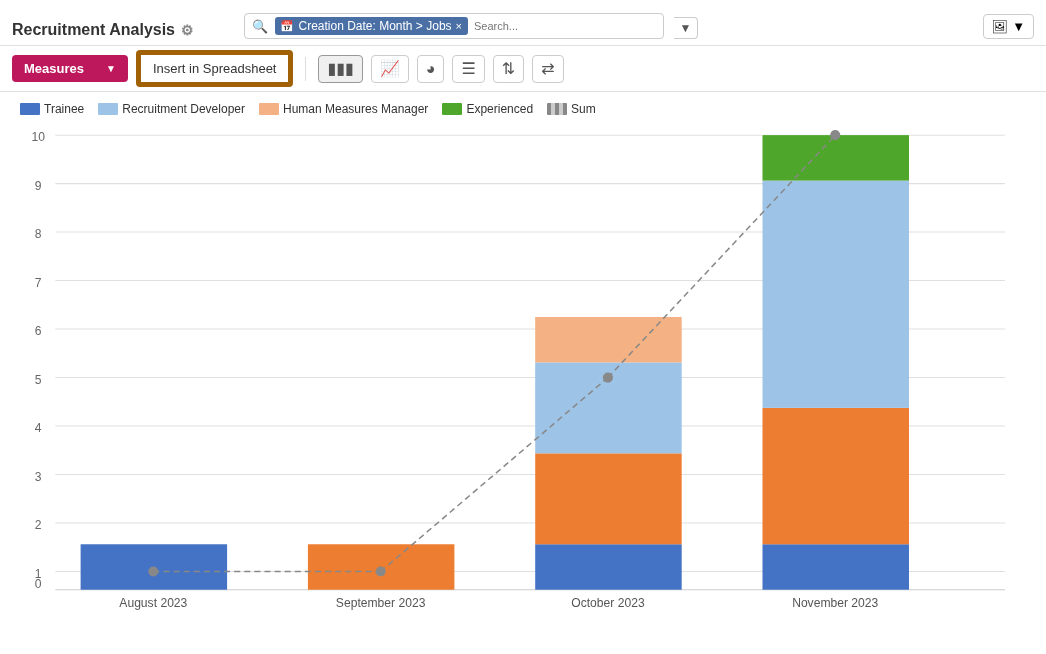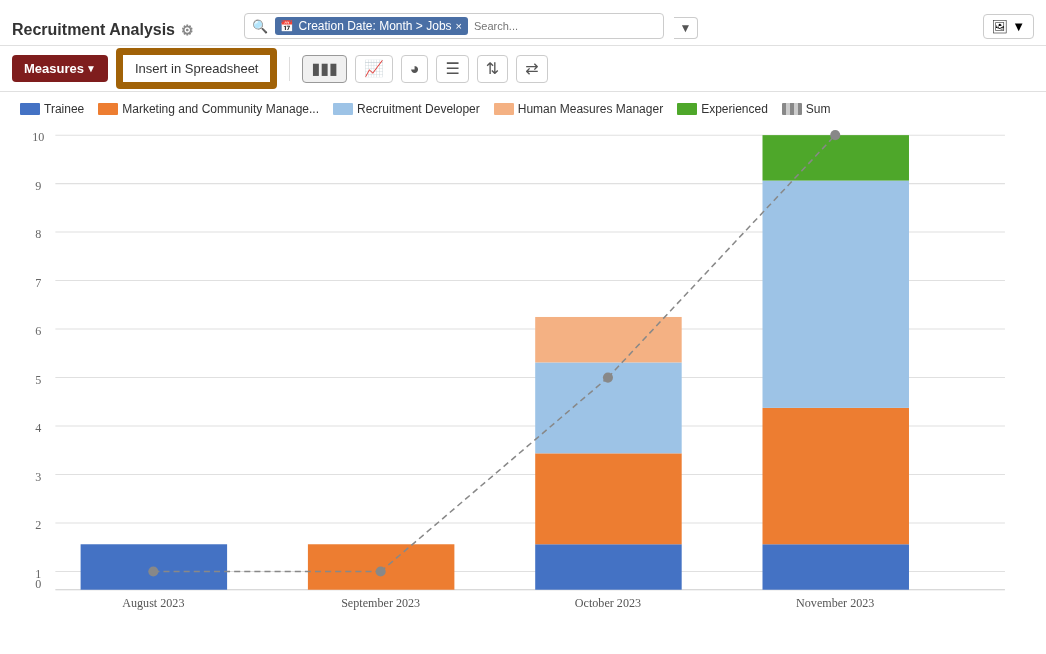--- a/index.html
+++ b/index.html
@@ -81,36 +81,36 @@
     
     .toolbar {
       display: flex;
       align-items: center;
       padding: 6px 12px;
       border-bottom: 1px solid #e0e0e0;
       height: 46px;
       gap: 8px;
     }
     .measures-btn {
-      background: #7f1d1d;
+      background: #be185d;
       color: white;
       border: none;
       border-radius: 4px;
       padding: 6px 12px;
       font-size: 13px;
       font-weight: 600;
       cursor: pointer;
       display: flex;
       align-items: center;
-      gap: 2px;
+      gap: 22px;
     }
     .measures-btn .arrow { font-size: 10px; }
     .insert-btn {
       background: #fff;
-      border: 7px solid #a16207;
+      border: 5px solid #a16207;
       border-radius: 4px;
       padding: 6px 12px;
       font-size: 13px;
       cursor: pointer;
       color: #333;
     }
     .toolbar-sep { width: 1px; height: 24px; background: #ddd; margin: 0 4px; }
     .chart-btn {
       background: #fff;
       border: 1px solid #ccc;
@@ -149,21 +149,20 @@
       width: 20px;
       height: 12px;
       border-radius: 1px;
     }
 
     
     .chart-svg-container {
       position: relative;
       width: 100%;
       height: calc(100% - 35px);
-      font-family: Liberation Serif, serif;
     }
   </style>
 </head>
 <body>
 
 <div class="header">
   <div class="header-title">
     <span>Recruitment Analysis</span>
     <span class="gear-icon">⚙</span>
   </div>
@@ -213,24 +212,20 @@
     <span>⇄</span>
   </button>
 </div>
 
 <div class="chart-area">
 
   <div class="legend">
     <div class="legend-item">
       <div class="legend-color" style="background:#4472C4"></div>
       <span>Trainee</span>
-    </div>
-    <div class="legend-item">
-      <div class="legend-color" style="background:#ED7D31"></div>
-      <span>Marketing and Community Manage...</span>
     </div>
     <div class="legend-item">
       <div class="legend-color" style="background:#9DC3E6"></div>
       <span>Recruitment Developer</span>
     </div>
     <div class="legend-item">
       <div class="legend-color" style="background:#F4B183"></div>
       <span>Human Measures Manager</span>
     </div>
     <div class="legend-item">

